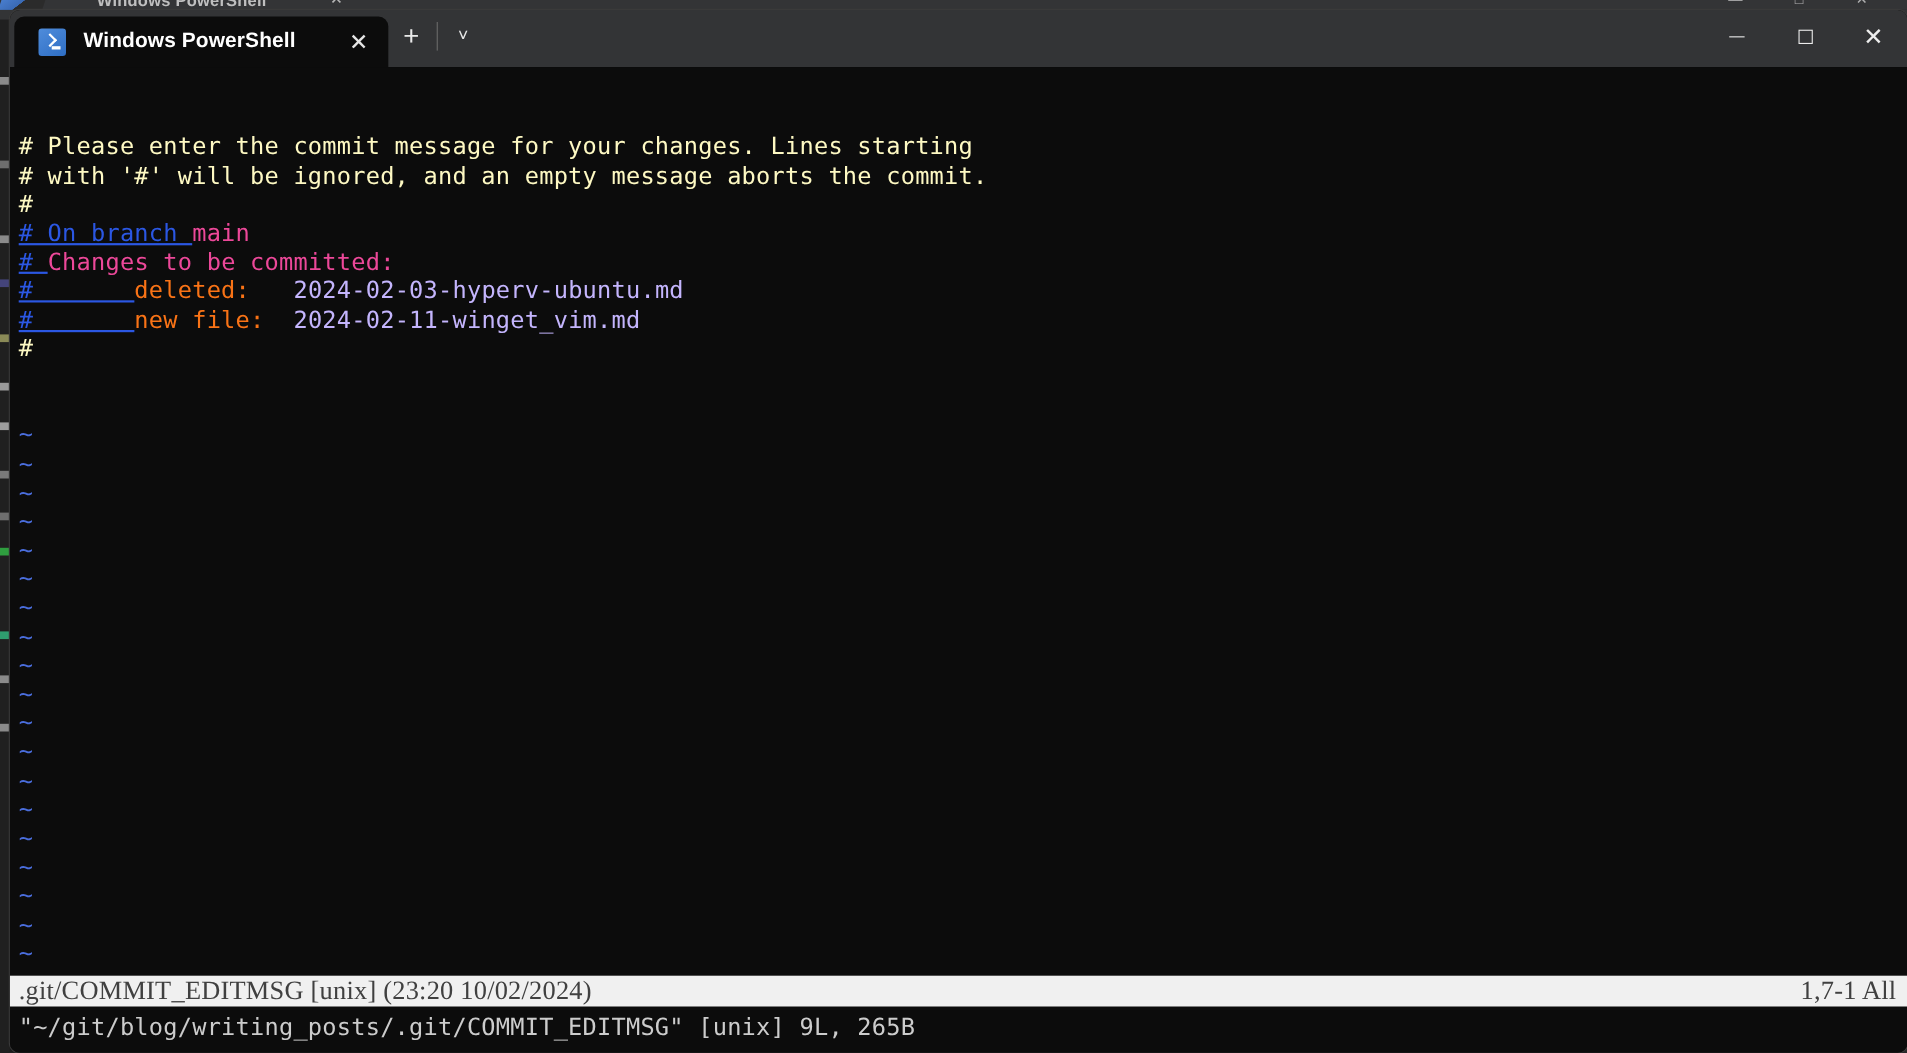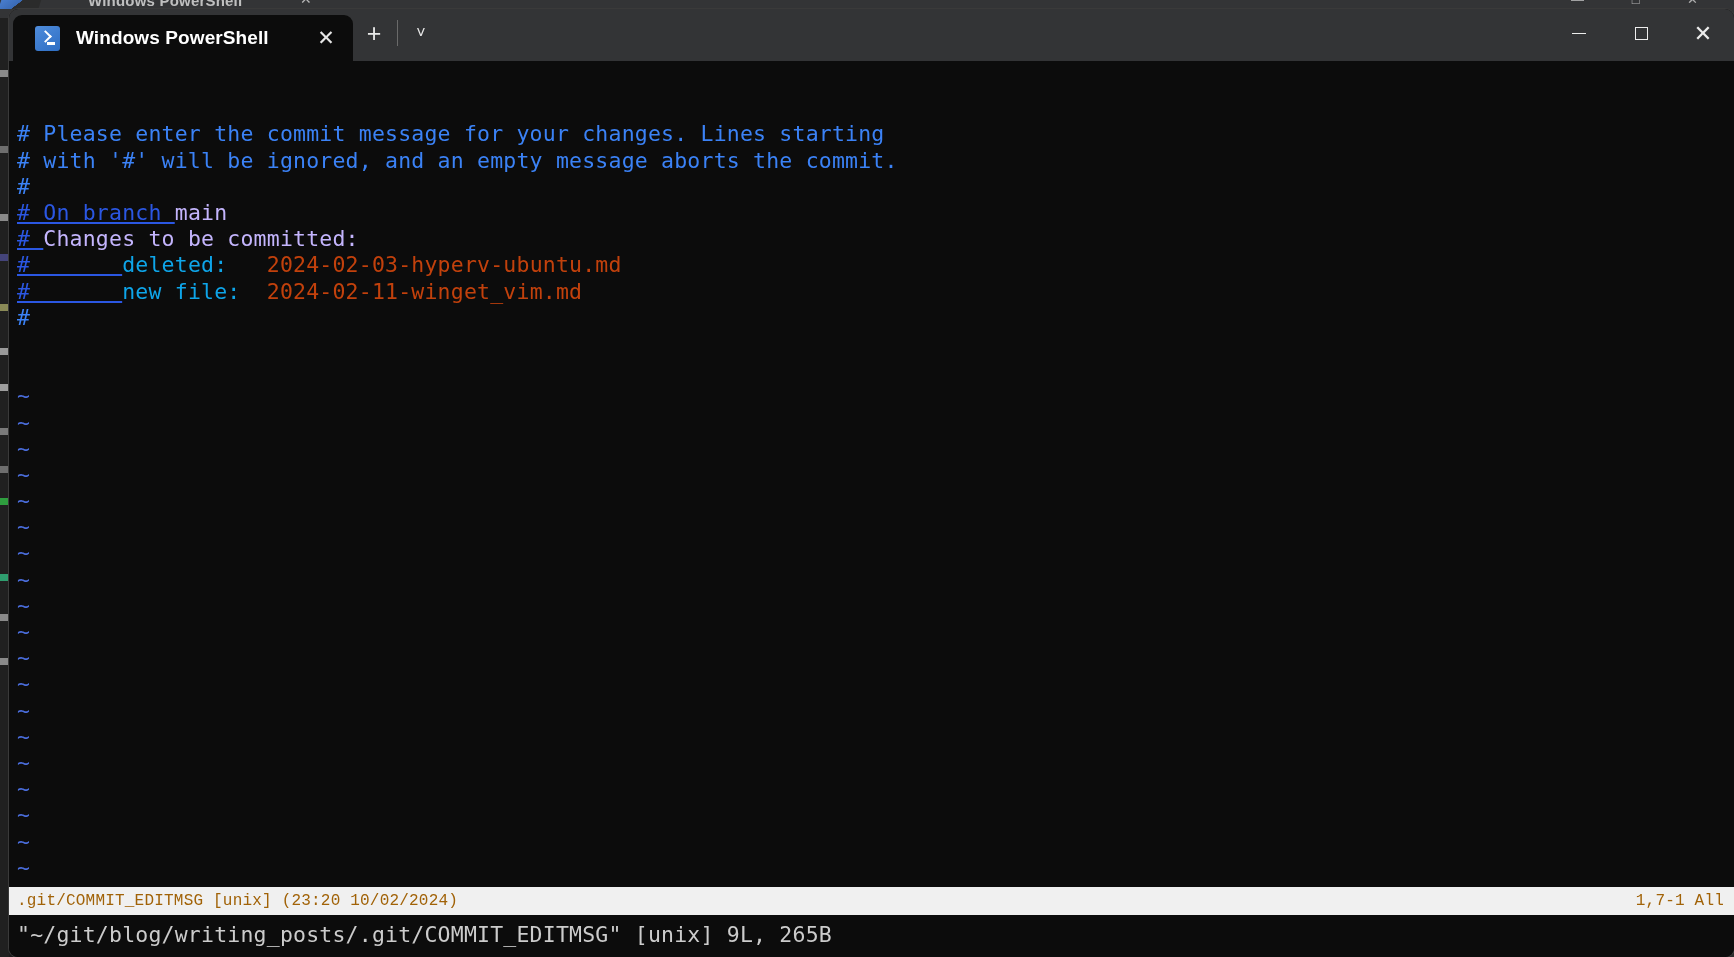--- a/index.html
+++ b/index.html
@@ -206,38 +206,38 @@
     background: #0c0c0c;
     height: 896px;
     padding: 8px 0 0 8px;
     font-family: "DejaVu Sans Mono", monospace;
     font-size: 21.5px;
     line-height: 26.2px;
     white-space: pre;
     letter-spacing: .2px;
   }
   .line { height: 26.2px; }
-  .c-comment { color: #3b82f6; margin-top: 41px; }
+  .c-comment { color: #fef9c3; margin-top: 41px; }
   .c-blue    { color: #2b57e3; text-decoration: underline; }
-  .c-magenta { color: #c4b5fd; }
-  .c-green   { color: #0ea5e9; }
-  .c-red     { color: #c2410c; }
+  .c-magenta { color: #ec4899; }
+  .c-green   { color: #f97316; }
+  .c-red     { color: #c4b5fd; }
   .c-tilde   { color: #4a6ddb; }
 
   
   .statusline {
     position: absolute;
     left: 0;
     bottom: 42px;
     width: 1725px;
     height: 28px;
     background: #f0f0f0;
-    color: #a16207;
-    font-family: Liberation Mono, monospace;
-    font-size: 16px;
+    color: #404040;
+    font-family: Liberation Serif, serif;
+    font-size: 24px;
     line-height: 28px;
     display: flex;
     align-items: center;
     padding: 0 4px 0 8px;
     white-space: pre;
   }
   .statusline .sl-right { margin-left: auto; padding-right: 6px; }
   .cmdline {
     position: absolute;
     left: 8px;

